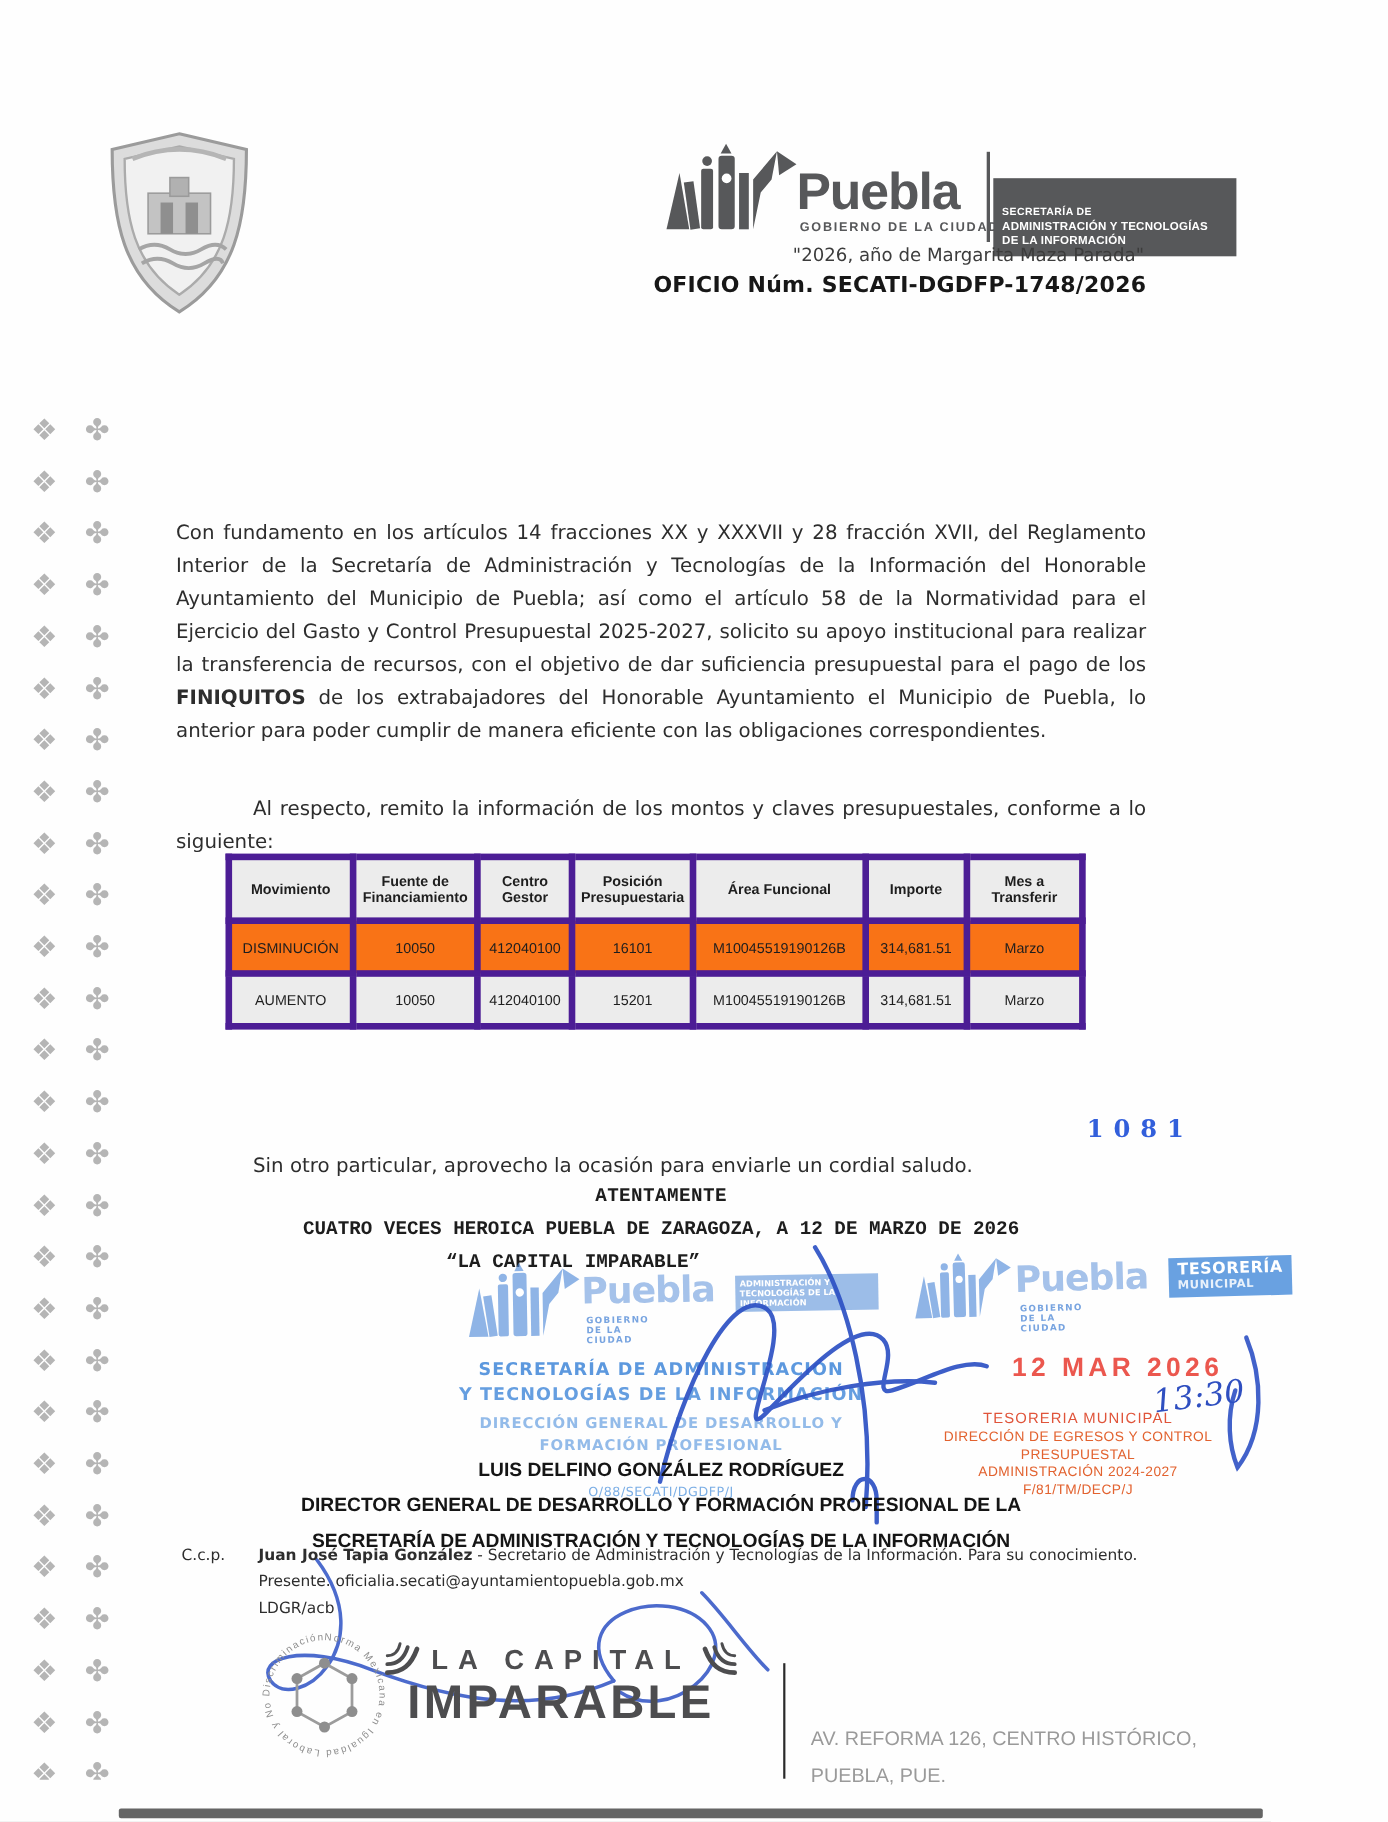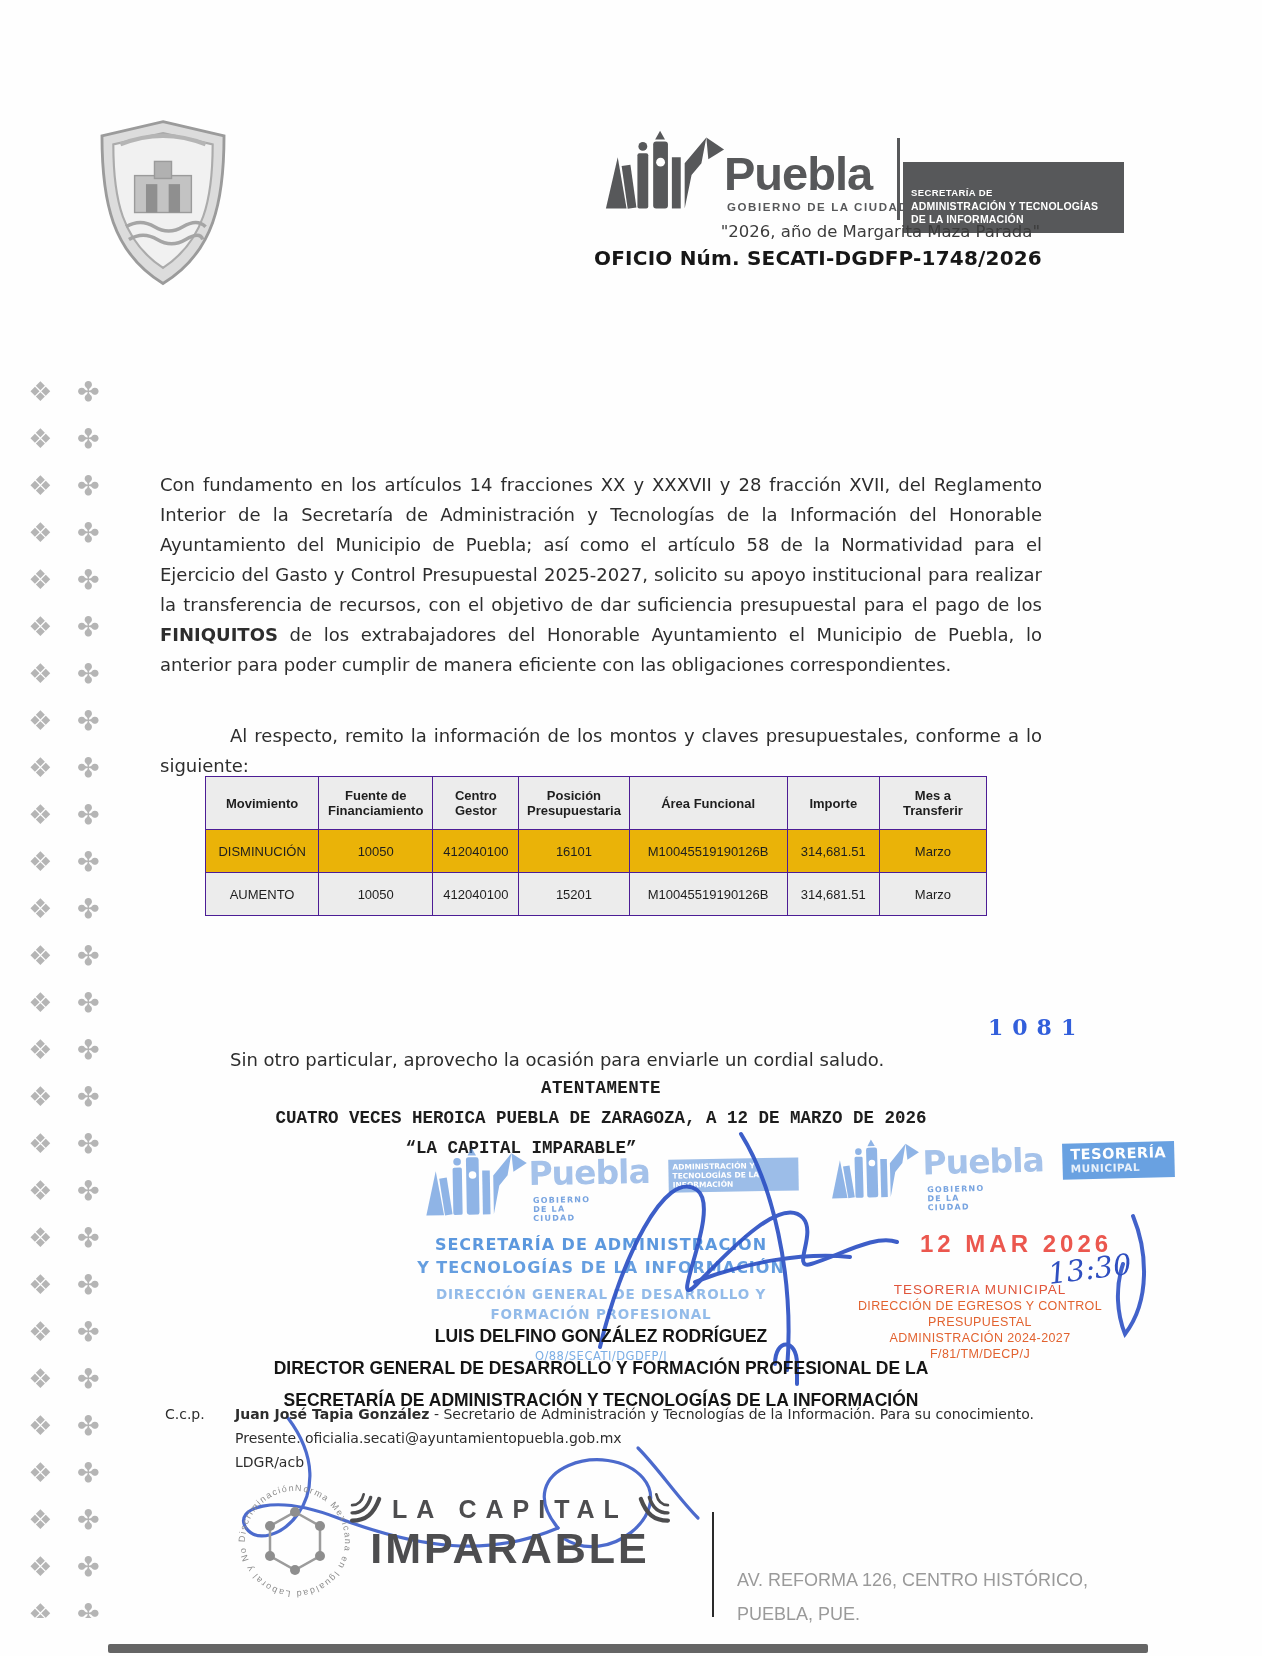--- a/index.html
+++ b/index.html
@@ -38,23 +38,23 @@
   .para{left:160px;width:882px;font-size:18px;line-height:30px;text-align:justify;color:#2d2d2d;}
   .p1{top:452px;}
   .p2{top:703px;text-indent:70px;}
   .p3{top:922px;text-indent:70px;}
   .p4{top:1027px;text-indent:70px;text-align:left;}
 
   
   .tblwrap{left:205px;top:776px;width:782px;}
   table{border-collapse:collapse;width:100%;font-family:"Liberation Sans",sans-serif;
         font-size:13px;color:#1e1e1e;}
-  th,td{border:1px solid #4c1d95;text-align:center;vertical-align:middle;padding:4px 5px;}
+  th,td{border:6px solid #4c1d95;text-align:center;vertical-align:middle;padding:4px 5px;}
   thead th{background:#ececec;font-weight:bold;height:44px;line-height:15px;}
-  tbody td{height:34px;background:#eab308;}
+  tbody td{height:34px;background:#f97316;}
   tbody tr.alt td{background:#ececec;}
 
   
   .folio{left:988px;top:1014px;font-family:"DejaVu Serif",serif;font-size:22px;
          color:#1d4ed8;letter-spacing:9px;font-weight:bold;opacity:.9;}
 
   
   .closing{left:160px;width:882px;text-align:center;font-weight:bold;color:#1d1d1d;
            font-family:Liberation Mono, monospace;}
   .atent{top:1078px;font-size:17.5px;letter-spacing:.4px;}

